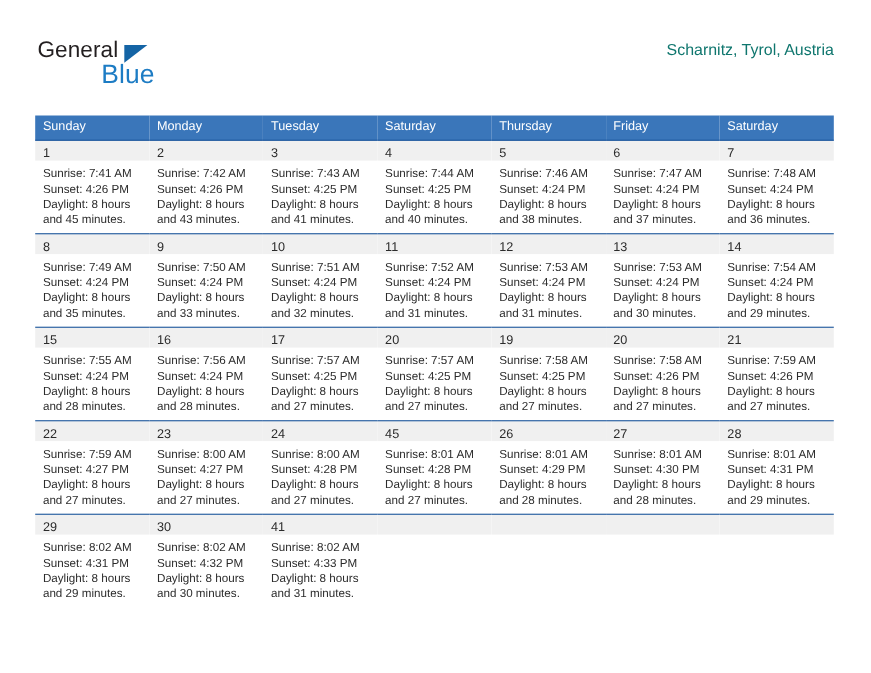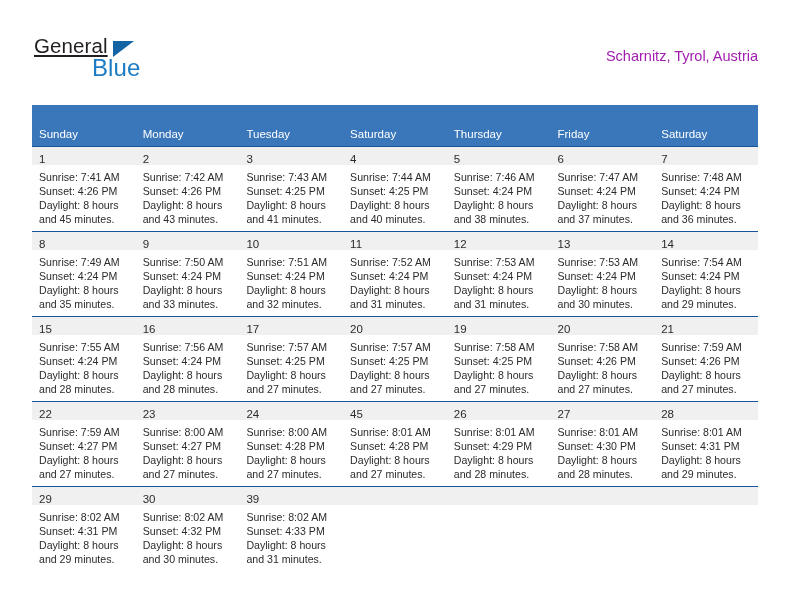--- a/index.html
+++ b/index.html
@@ -37,21 +37,20 @@
     height: 56px;
   }
   .logo-general {
     position: absolute;
     left: 2px;
     top: 0px;
     font-size: 20.5px;
     letter-spacing: 0.1px;
     color: #231f20;
     font-family: "Liberation Sans", sans-serif;
-    text-decoration: underline;
   }
   .logo-tri {
     position: absolute;
     left: 81px;
     top: 6.5px;
     width: 0;
     height: 0;
     border-top: 16px solid #1464a5;
     border-right: 21px solid transparent;
   }
@@ -73,42 +72,42 @@
   .cal-title {
     font-size: 28.5px;
     color: #1a1a1a;
     line-height: 34px;
     white-space: nowrap;
     font-weight: normal;
     margin: 0;
   }
   .cal-subtitle {
     font-size: 14.5px;
-    color: #a21caf;
+    color: #0f766e;
     line-height: 20px;
-    margin-top: 16px;
+    margin-top: 6px;
     white-space: nowrap;
   }
 
   
   .calendar {
     position: absolute;
     left: 32px;
     top: 105px;
     width: 726px;
     border-collapse: collapse;
     table-layout: fixed;
   }
   .calendar th {
     background: #3a76ba;
     color: #ffffff;
     font-size: 11.5px;
     font-weight: normal;
     text-align: left;
-    padding: 23px 0 6px 7px;
+    padding: 4px 0 6px 7px;
     height: 11px;
     border: none;
   }
   .calendar td {
     vertical-align: top;
     padding: 0;
     border: none;
     border-top: 1.4px solid #19549a;
     width: 103.7px;
   }
@@ -507,21 +506,21 @@
               <div class="daybody">
                 <div class="dayline">Sunrise: 8:02 AM</div>
                 <div class="dayline">Sunset: 4:32 PM</div>
                 <div class="dayline">Daylight: 8 hours</div>
                 <div class="dayline">and 30 minutes.</div>
               </div>
             </div>
           </td>
           <td>
             <div class="daycell">
-              <div class="daynum-band"><span class="daynum">39</span></div>
+              <div class="daynum-band"><span class="daynum">41</span></div>
               <div class="daybody">
                 <div class="dayline">Sunrise: 8:02 AM</div>
                 <div class="dayline">Sunset: 4:33 PM</div>
                 <div class="dayline">Daylight: 8 hours</div>
                 <div class="dayline">and 31 minutes.</div>
               </div>
             </div>
           </td>
           <td>
             <div class="daycell empty">

